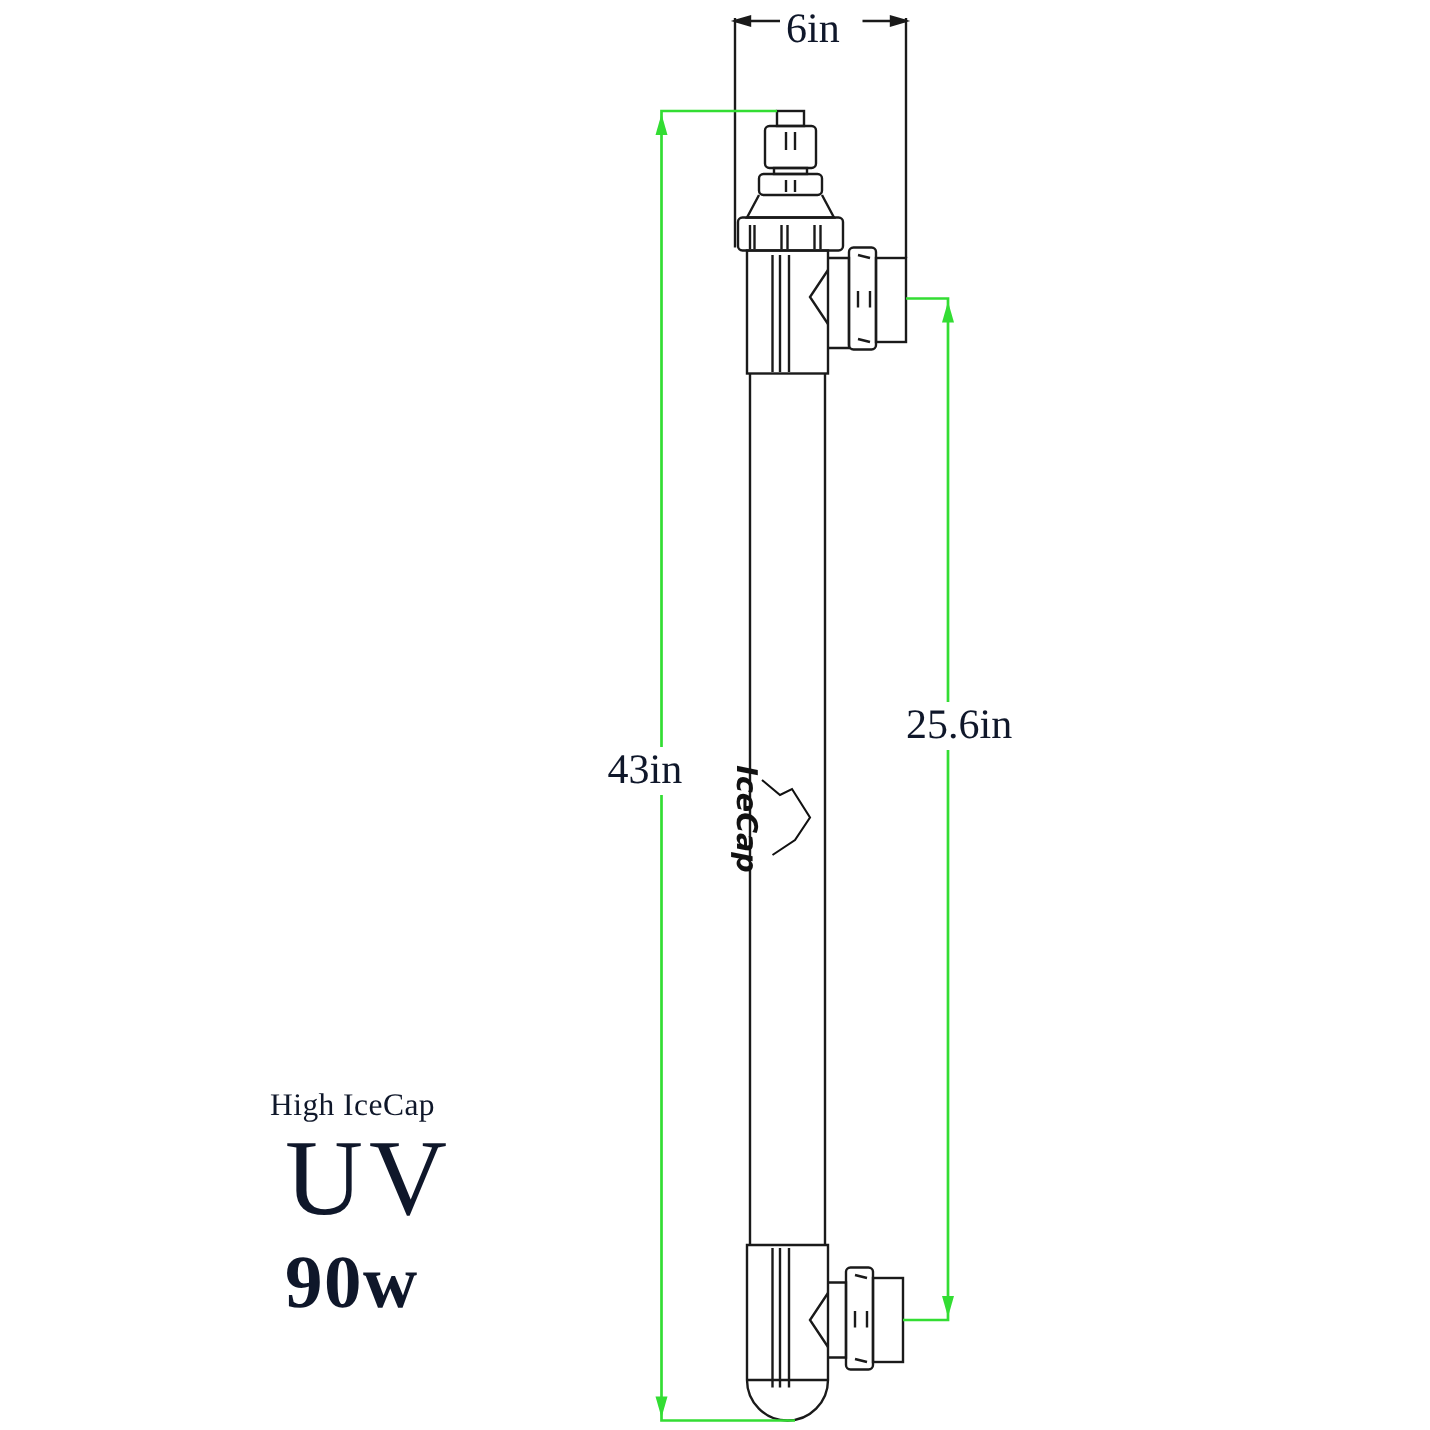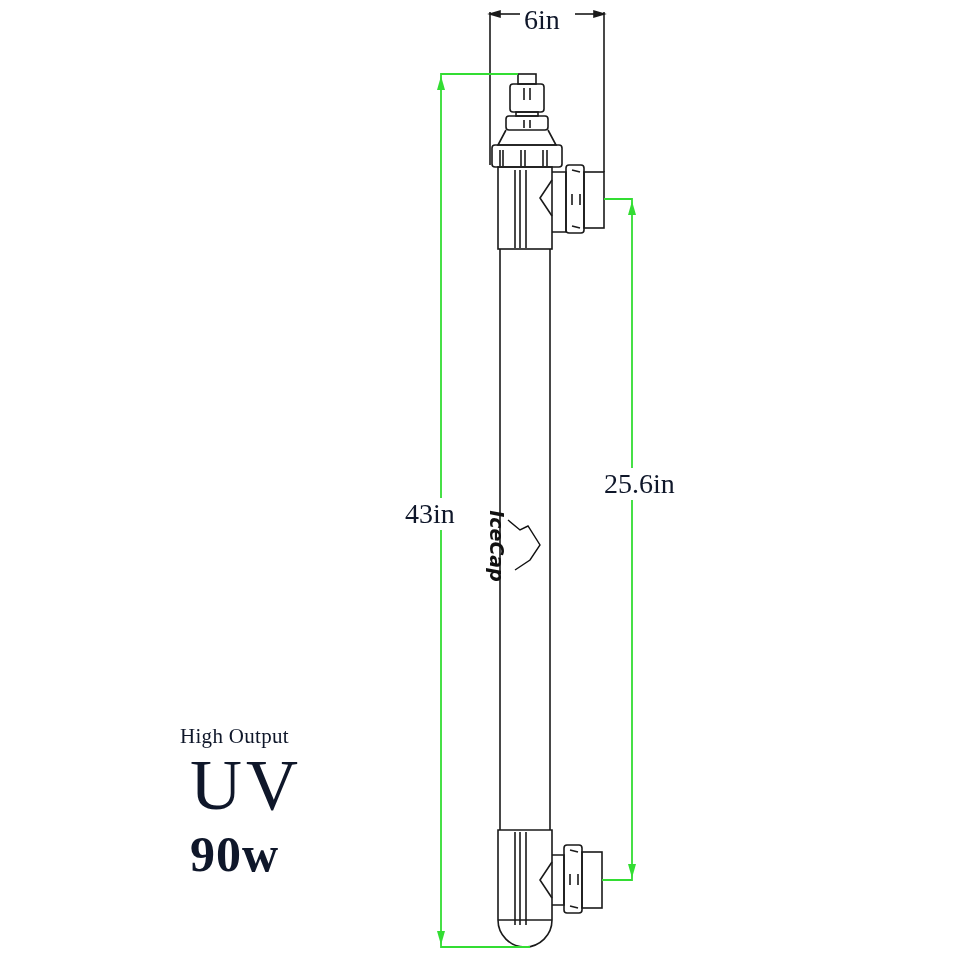--- a/index.html
+++ b/index.html
@@ -89,15 +89,15 @@
 
   <path d="M508,520 L520,530 L528,526 L540,545 L530,560 L515,570" fill="none" stroke="#111" stroke-width="1.4"></path>
 </svg>
 
 <div class="lbl dim" style="left:522px; top:4px; background:#fff; padding:0 2px;">6in</div>
 <div class="lbl dim" style="left:405px; top:498px; background:#fff;">43in</div>
 <div class="lbl dim" style="left:604px; top:468px; background:#fff;">25.6in</div>
 
 <div class="logo">IceCap</div>
 
-<div class="lbl ho">High Output</div>
+<div class="lbl ho">High IceCap</div>
 <div class="lbl uv">UV</div>
 <div class="lbl watt">90w</div>
 
 </body></html>

